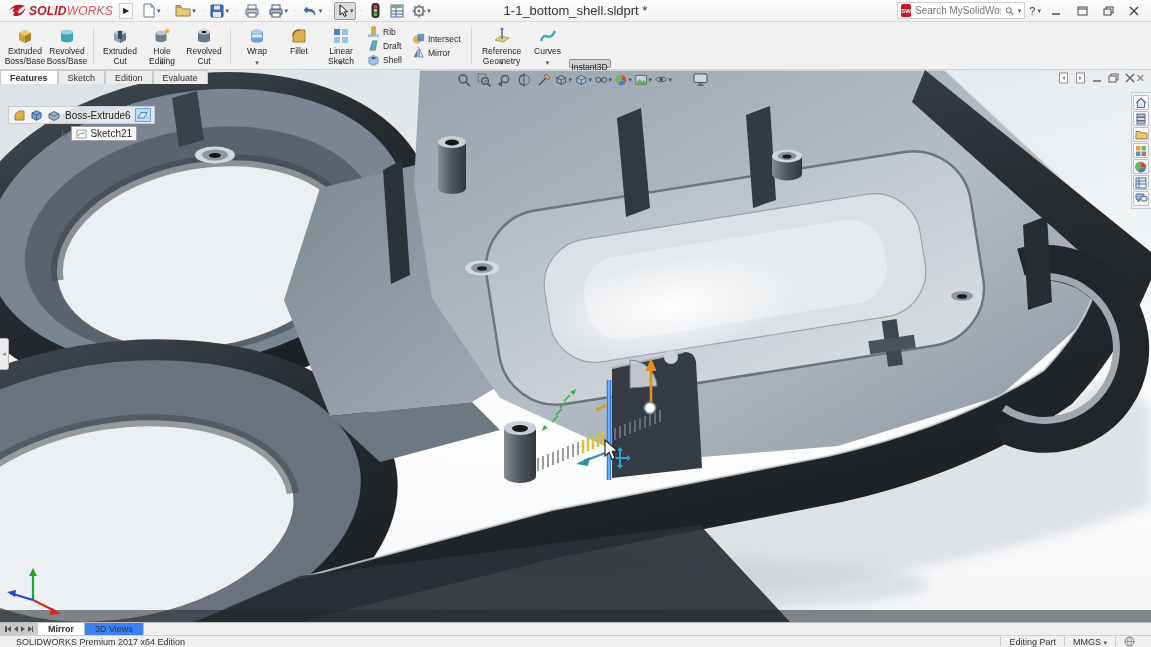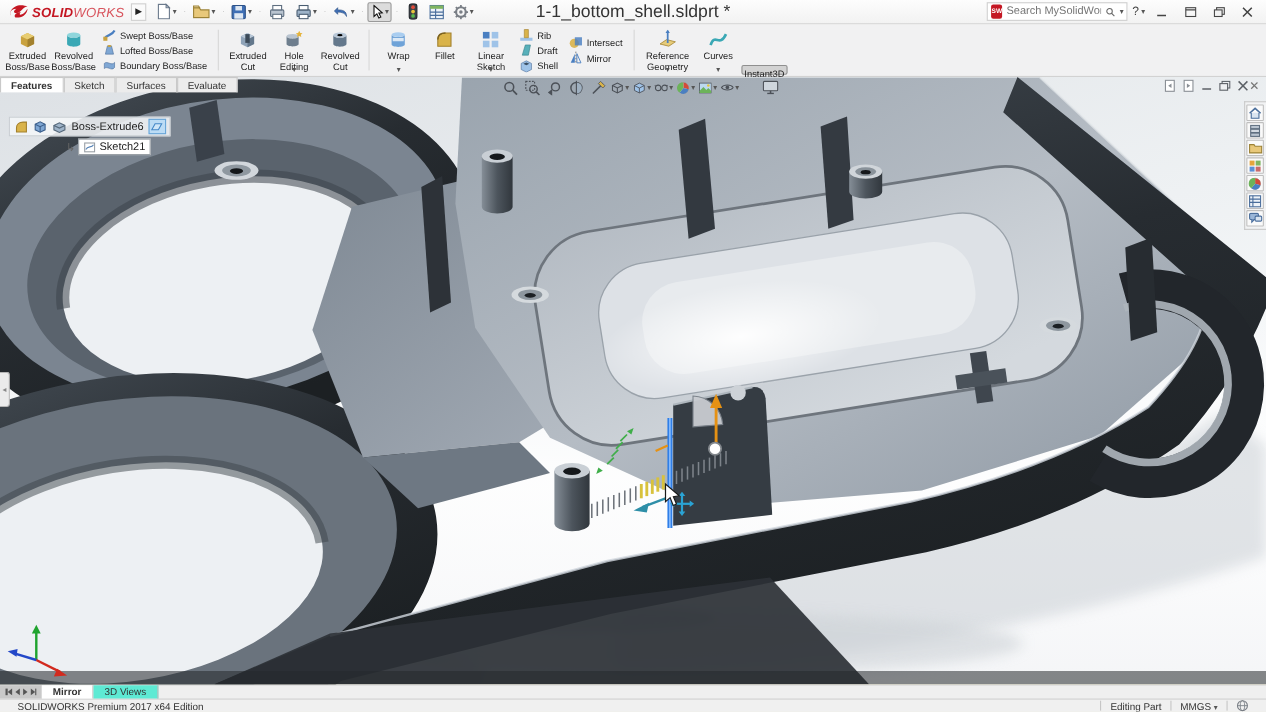--- a/index.html
+++ b/index.html
@@ -9,21 +9,21 @@
   .titlebar{ height:22px; background:linear-gradient(#fdfdfd,#f2f2f2); border-bottom:1px solid #d9d9d9; display:flex; align-items:center; position:relative; }
   .logo{ display:flex; align-items:center; gap:3px; padding:0 6px 0 8px; }
   .logo .word{ font-weight:bold; font-style:italic; font-size:12px; color:#c41723; letter-spacing:.2px;}
   .logo .word b{ color:#c41723;} .logo .word span{ color:#d8555e; font-weight:normal;}
   .menu-arrow{ width:14px; height:16px; display:flex; align-items:center; justify-content:center; border:1px solid #cfcfcf; background:#fafafa; font-size:8px; color:#222; margin-right:6px;}
   .qtb{ display:flex; align-items:center; gap:2px; }
   .qbtn{ height:18px; min-width:20px; display:flex; align-items:center; justify-content:center; border:1px solid transparent; border-radius:2px; padding:0 2px; gap:1px;}
   .qbtn.pressed{ background:#dcdcdc; border-color:#9a9a9a; }
   .qsep{ color:#bbb; font-size:8px; padding:0 1px;}
   .drop7{ font-size:7px; color:#555; }
-  .tb-title{ position:absolute; left:0; right:0; text-align:center; font-size:16px; color:#333; pointer-events:none;}
+  .tb-title{ position:absolute; left:0; right:0; text-align:center; font-size:13px; color:#333; pointer-events:none;}
   .tb-right{ margin-left:auto; display:flex; align-items:center; gap:4px; padding-right:6px; }
   .searchbox{ display:flex; align-items:center; gap:4px; border:1px solid #cfcfcf; background:#fff; height:17px; padding:0 3px; width:128px;}
   .searchbox input{ border:none; outline:none; font-size:10px; color:#888; width:86px; font-family:"Liberation Sans",sans-serif; background:transparent;}
   .sw-badge{ width:13px; height:13px; background:#c41723; border-radius:2px; display:flex; align-items:center; justify-content:center; color:#fff; font-size:6px; font-weight:bold;}
   .winbtn{ width:22px; height:18px; display:flex; align-items:center; justify-content:center; color:#444;}
   .help{ font-size:11px; color:#444; display:flex; align-items:center; gap:2px;}
 
   
   .ribbon{ height:48px; background:#f1f1f2; border-bottom:1px solid #d2d2d2; display:flex; align-items:stretch; padding:1px 0 1px 2px; }
   .rgroup{ display:flex; align-items:stretch; padding:0 2px; }
@@ -33,21 +33,21 @@
   .rbtn.pressed{ background:#d2d2d2; border-color:#8f8f8f;margin-top:36px; }
   .ric{ height:20px; }
   .rlbl{ font-size:8.5px; line-height:9.5px; text-align:center; color:#1e1e1e; margin-top:1px; white-space:pre-line;}
   .rbtn .drop7{ position:absolute; bottom:0; }
   .rstack{ display:flex; flex-direction:column; justify-content:center; gap:0; padding:1px 1px;}
   .sbtn{ display:flex; align-items:center; gap:3px; height:14px; padding:0 3px; border:1px solid transparent; border-radius:2px;}
   .sbtn span{ font-size:8.5px; color:#1e1e1e; white-space:nowrap;}
   .sic{ width:13px; height:13px; }
 
   
-  .viewport{ position:relative; height:552px; background:#fef9c3; }
+  .viewport{ position:relative; height:552px; background:#bef264; }
   .scene{ position:absolute; inset:0; }
   .tabstrip{ position:absolute; top:0; left:0; height:14px; display:flex; z-index:5;}
   .ftab{ height:14px; padding:0 9px; font-size:9px; display:flex; align-items:center; background:#ececec; border:1px solid #c9c9c9; border-bottom:none; color:#333;}
   .ftab.active{ background:#fff; font-weight:bold; }
   .hud{ position:absolute; top:1px; left:452px; display:flex; align-items:center; gap:3px; z-index:5; padding:1px 3px; }
   .hudbtn{ width:17px; height:15px; display:flex; align-items:center; justify-content:center; gap:1px; border-radius:2px;}
   .hudgap{ width:14px; }
   .gfxctl{ position:absolute; top:2px; left:1058px; display:flex; align-items:center; gap:6px; z-index:5; color:#555;}
   .taskpane{ position:absolute; top:22px; right:0; width:20px; padding:2px 1px; background:#f2f3f4; border:1px solid #c9c9c9; border-right:none; display:flex; flex-direction:column; gap:1px; z-index:5;}
   .tpbtn{ width:16px; height:15px; display:flex; align-items:center; justify-content:center; border:1px solid #bfbfbf; background:#fafafa; border-radius:1px;}
@@ -55,21 +55,21 @@
   .crumb{ position:absolute; top:36px; left:8px; z-index:5; font-size:10px;}
   .crumb-row1{ display:flex; align-items:center; gap:4px; background:rgba(244,246,248,.88); border:1px solid #c8cdd2; padding:1px 3px; height:18px;}
   .crumb-row1 .sel{ width:16px; height:14px; background:#bcdcf5; border:1px solid #6aa6d8; display:flex; align-items:center; justify-content:center;}
   .crumb-row2{ display:flex; align-items:center; gap:3px; margin:2px 0 0 52px; }
   .crumb-row2 .box{ display:flex; align-items:center; gap:3px; background:#fff; border:1px solid #9aa0a6; padding:0 4px; height:15px;}
   .flytab{ position:absolute; top:268px; left:0; width:9px; height:32px; background:#ebebeb; border:1px solid #b5b5b5; border-left:none; border-radius:0 3px 3px 0; z-index:5; display:flex; align-items:center; justify-content:center; color:#888; font-size:7px;}
 
   
   .doctabs{ height:13px; background:#efefef; border-top:1px solid #bdbdbd; display:flex; align-items:stretch; font-size:9px;}
   .navbtns{ display:flex; align-items:center; gap:3px; padding:0 5px; background:#c9c9c9;}
-  .dtab{ padding:0 10px; display:flex; align-items:center; border-right:1px solid #bdbdbd; background:#5eead4; color:#333;}
+  .dtab{ padding:0 10px; display:flex; align-items:center; border-right:1px solid #bdbdbd; background:#3b82f6; color:#333;}
   .dtab.active{ background:#fff; font-weight:bold; }
   .statusbar{ height:12px; background:#f0f0f0; border-top:1px solid #cfcfcf; display:flex; align-items:center; font-size:9px; color:#333; padding:0 16px;}
   .statusbar .right{ margin-left:auto; display:flex; align-items:center; gap:8px; }
   .ssep{ width:1px; height:9px; background:#c6c6c6; }
   .tri{ width:0; height:0; display:inline-block;}
   .tri.l{ border-top:3px solid transparent; border-bottom:3px solid transparent; border-right:4px solid #555;}
   .tri.r{ border-top:3px solid transparent; border-bottom:3px solid transparent; border-left:4px solid #555;}
   .bar{ width:1.5px; height:6px; background:#555; display:inline-block;}
 </style>
 </head>
@@ -224,42 +224,20 @@
           <path d="M10 10v7l6-3V7z" fill="#a3812e"></path>
         </svg>
       <span class="rlbl">Extruded Boss/Base</span>
     </div>
     <div class="rbtn">
       <svg class="ric" viewBox="0 0 20 20">
           <ellipse cx="10" cy="6" rx="6" ry="2.4" fill="#8fd6dc"></ellipse>
           <path d="M4 6v8c0 1.3 2.7 2.4 6 2.4s6-1.1 6-2.4V6c0 1.3-2.7 2.4-6 2.4S4 7.3 4 6z" fill="#3aa8b5"></path>
         </svg>
       <span class="rlbl">Revolved Boss/Base</span>
-    </div>
-    <div class="rstack">
-      <div class="sbtn">
-          <svg class="sic" viewBox="0 0 14 14">
-            <path d="M2 11 C5 6 9 9 12 3" fill="none" stroke="#4a7fc1" stroke-width="2.2"></path>
-            <rect x="1" y="9" width="4" height="4" fill="#c9a23f"></rect>
-          </svg>
-          <span>Swept Boss/Base</span>
-        </div>
-      <div class="sbtn">
-          <svg class="sic" viewBox="0 0 14 14">
-            <path d="M3 11 L11 11 L9 3 L5 3 Z" fill="#7fa7d4" stroke="#4c6f9c" stroke-width="0.6"></path>
-            <ellipse cx="7" cy="3" rx="2" ry="0.9" fill="#c9a23f"></ellipse>
-          </svg>
-          <span>Lofted Boss/Base</span>
-        </div>
-      <div class="sbtn">
-          <svg class="sic" viewBox="0 0 14 14">
-            <path d="M2 5 C5 2 9 8 12 4 L12 9 C9 13 5 7 2 10 Z" fill="#7fa7d4" stroke="#4c6f9c" stroke-width="0.6"></path>
-          </svg>
-          <span>Boundary Boss/Base</span>
-        </div>
     </div>
   </div>
   <div class="rsep"></div>
   <div class="rgroup">
     <div class="rbtn">
       <svg class="ric" viewBox="0 0 20 20">
           <path d="M4 7l6-3 6 3v7l-6 3-6-3z" fill="#8fa3b8"></path>
           <path d="M4 7l6-3 6 3-6 3z" fill="#b9c8d8"></path>
           <path d="M10 10v7l6-3V7z" fill="#64788c"></path>
           <rect x="8" y="5" width="4" height="8" fill="#3c4a58"></rect>
@@ -606,21 +584,21 @@
       <line x1="33" y1="530" x2="55" y2="541" stroke="#d22a1e" stroke-width="2.2"></line>
         <path d="M61,544 l-9,-6 -3,7 z" fill="#d22a1e"></path>
       <line x1="33" y1="530" x2="13" y2="524" stroke="#2448c8" stroke-width="2.2"></line>
         <path d="M7,522 l9,-2 -1,7 z" fill="#2448c8"></path>
     </g>
   </svg>
 
   <div class="tabstrip">
     <div class="ftab active">Features</div>
     <div class="ftab">Sketch</div>
-    <div class="ftab">Surfaces</div>
+    <div class="ftab">Edition</div>
     <div class="ftab">Evaluate</div>
   </div>
 
   <div class="hud">
     <div class="hudbtn">
         <svg width="14" height="14" viewBox="0 0 14 14">
           <circle cx="6" cy="6" r="4" fill="none" stroke="#4c5158" stroke-width="1.4"></circle>
           <line x1="9" y1="9" x2="13" y2="13" stroke="#4c5158" stroke-width="1.6"></line>
         </svg>
       </div>

